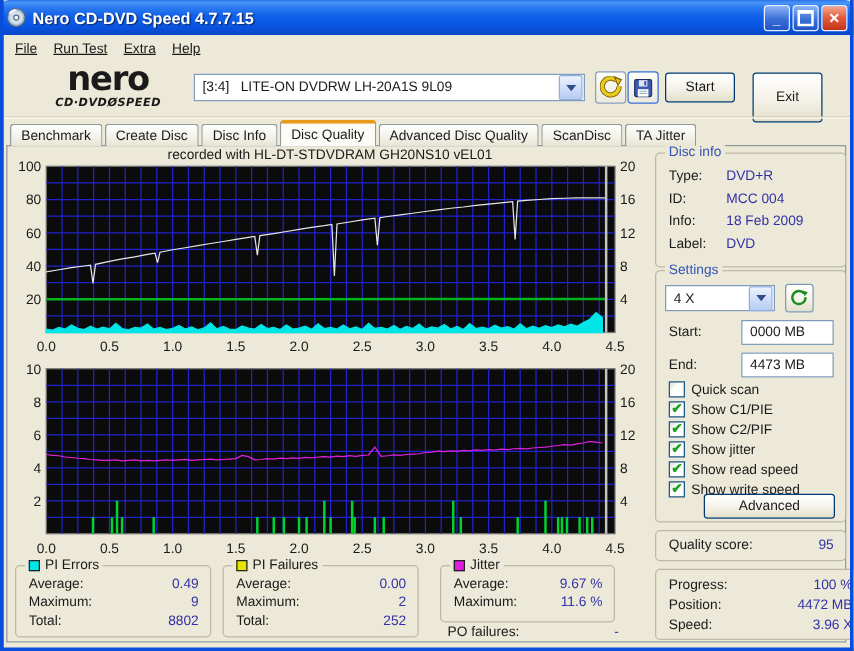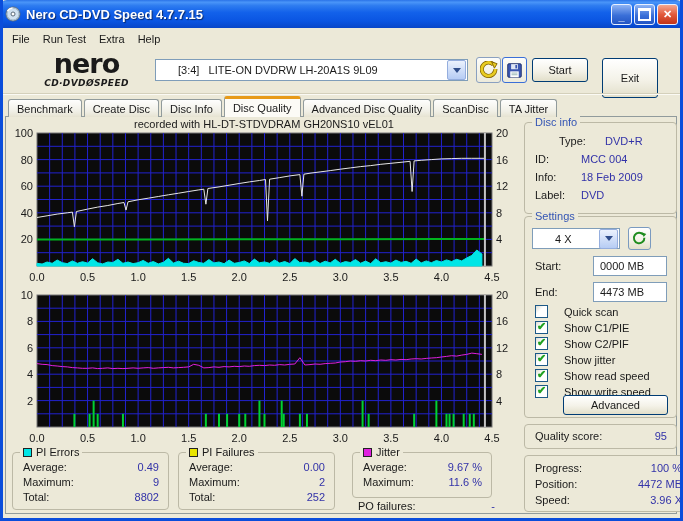--- a/index.html
+++ b/index.html
@@ -14,28 +14,28 @@
   .tb-btn{width:21px;height:21px;border-radius:3px;margin-left:2px;border:1px solid #e8f0ff;
     display:flex;align-items:center;justify-content:center;color:#fff;font-weight:bold;
     font-size:11px;box-sizing:border-box;cursor:default;}
   .tb-min,.tb-max{background:linear-gradient(180deg,#8fb4f4,#3a6fd8 55%,#2355c4);}
   .tb-close{background:linear-gradient(180deg,#f4a890,#e25a3c 50%,#c23418);}
   .glyph-min{align-self:flex-end;margin-bottom:2px;}
   .glyph-max{width:9px;height:8px;border:2px solid #fff;border-top-width:3px;}
   .frame{position:absolute;inset:0;border:3px solid #0a4ddb;border-top:none;pointer-events:none;z-index:60;}
   
   .menubar{position:absolute;left:3px;top:29px;width:677px;height:19px;display:flex;align-items:center;padding-left:4px;}
-  .menu-item{padding:2px 8px 2px 5px;}
+  .menu-item{padding:2px 8px 2px 5px;text-decoration:underline;}
   .groove{position:absolute;left:3px;top:93px;width:677px;height:0;border-top:1px solid #d4d0bb;border-bottom:1px solid #fbfaf4;}
   .logo{position:absolute;left:24px;top:50px;width:125px;text-align:center;line-height:1;}
   .logo-nero{font-family:"DejaVu Sans",sans-serif;font-weight:bold;font-size:27px;letter-spacing:-1px;}
   .logo-sub{font-family:"DejaVu Sans",sans-serif;font-weight:bold;font-style:italic;font-size:9px;letter-spacing:.4px;margin-top:2px;}
   .combo{position:absolute;left:155px;top:59px;width:313px;height:22px;background:#fff;
     border:1px solid #7f9db9;display:flex;align-items:center;box-sizing:border-box;}
-  .combo-text{flex:1;padding-left:22px;white-space:pre;overflow:hidden;}
+  .combo-text{flex:1;padding-left:6px;white-space:pre;overflow:hidden;}
   .combo-btn{width:17px;height:18px;margin-right:1px;border:1px solid #95aede;border-radius:2px;
     background:linear-gradient(180deg,#ebf2fd,#b6ccf4);display:flex;align-items:center;justify-content:center;}
   .tri{width:0;height:0;border-left:4px solid transparent;border-right:4px solid transparent;border-top:5px solid #2f4d8a;}
   .tool-btn{position:absolute;top:57px;width:25px;height:26px;box-sizing:border-box;background:linear-gradient(180deg,#fdfdfa,#eceadb);
     border:1px solid #8aa0c0;border-radius:3px;display:flex;align-items:center;justify-content:center;}
   .xp-btn{position:absolute;box-sizing:border-box;background:linear-gradient(180deg,#ffffff,#f4f2e8 55%,#e2dfca);
     border:1px solid #003c74;border-radius:3px;display:flex;align-items:center;justify-content:center;font-size:11px;}
   
   .tabs{position:absolute;left:8px;top:96px;display:flex;align-items:flex-end;height:21px;z-index:3;}
   .tab{height:18px;box-sizing:border-box;padding:0 8px;margin-right:2px;display:flex;align-items:center;
@@ -48,21 +48,21 @@
   .chart{position:absolute;z-index:2;}
   
   .group{position:absolute;box-sizing:border-box;border:1px solid #bcb9a6;border-radius:4px;z-index:2;background:#ece9d8;}
   .gcap{position:absolute;top:-7px;left:7px;background:#ece9d8;padding:0 3px;color:#3455b4;white-space:nowrap;}
   .gcap.dark{color:#1a1a1a;display:flex;align-items:center;gap:4px;}
   .legend{width:7px;height:7px;border:1px solid #222;display:inline-block;}
   .kv{position:absolute;left:10px;right:9px;display:flex;justify-content:space-between;white-space:nowrap;}
   .val{color:#3232a8;}
   .field{position:absolute;box-sizing:border-box;background:#fff;border:1px solid #7f9db9;
     display:flex;align-items:center;padding-left:6px;white-space:nowrap;}
-  .cb{position:absolute;display:flex;align-items:center;gap:16px;white-space:nowrap;justify-content:space-between;}
+  .cb{position:absolute;display:flex;align-items:center;gap:5px;white-space:nowrap;justify-content:space-between;}
   .cb-box{width:13px;height:13px;box-sizing:border-box;background:linear-gradient(135deg,#dcdcd2,#fff 40%);
     border:1px solid #1d5987;position:relative;flex:none;}
   .cb.checked .cb-box::after{content:"\2714";position:absolute;left:1px;top:-2px;color:#21a121;font-size:11px;font-weight:bold;}
 </style>
 </head>
 <body>
 
 <div class="window">
 
   <div class="titlebar">
@@ -297,21 +297,21 @@
         <text x="281.7777777777778" y="154" text-anchor="middle" fill="#1a1a1a">2.5</text>
         <text x="332.3333333333333" y="154" text-anchor="middle" fill="#1a1a1a">3.0</text>
         <text x="382.8888888888889" y="154" text-anchor="middle" fill="#1a1a1a">3.5</text>
         <text x="433.4444444444444" y="154" text-anchor="middle" fill="#1a1a1a">4.0</text>
         <text x="484" y="154" text-anchor="middle" fill="#1a1a1a">4.5</text>
       </svg></div>
 
   <div class="group" style="left:524px;top:122px;width:153px;height:92px;">
     <span class="gcap">Disc info</span>
     <div class="kv" style="top:12px;justify-content:flex-start;">
-        <span style="width:46px;margin-left:24px;">Type:</span>
+        <span style="width:46px;">Type:</span>
         <span class="val">DVD+R</span>
       </div>
     <div class="kv" style="top:30px;justify-content:flex-start;">
         <span style="width:46px;">ID:</span>
         <span class="val">MCC 004</span>
       </div>
     <div class="kv" style="top:48px;justify-content:flex-start;">
         <span style="width:46px;">Info:</span>
         <span class="val">18 Feb 2009</span>
       </div>

